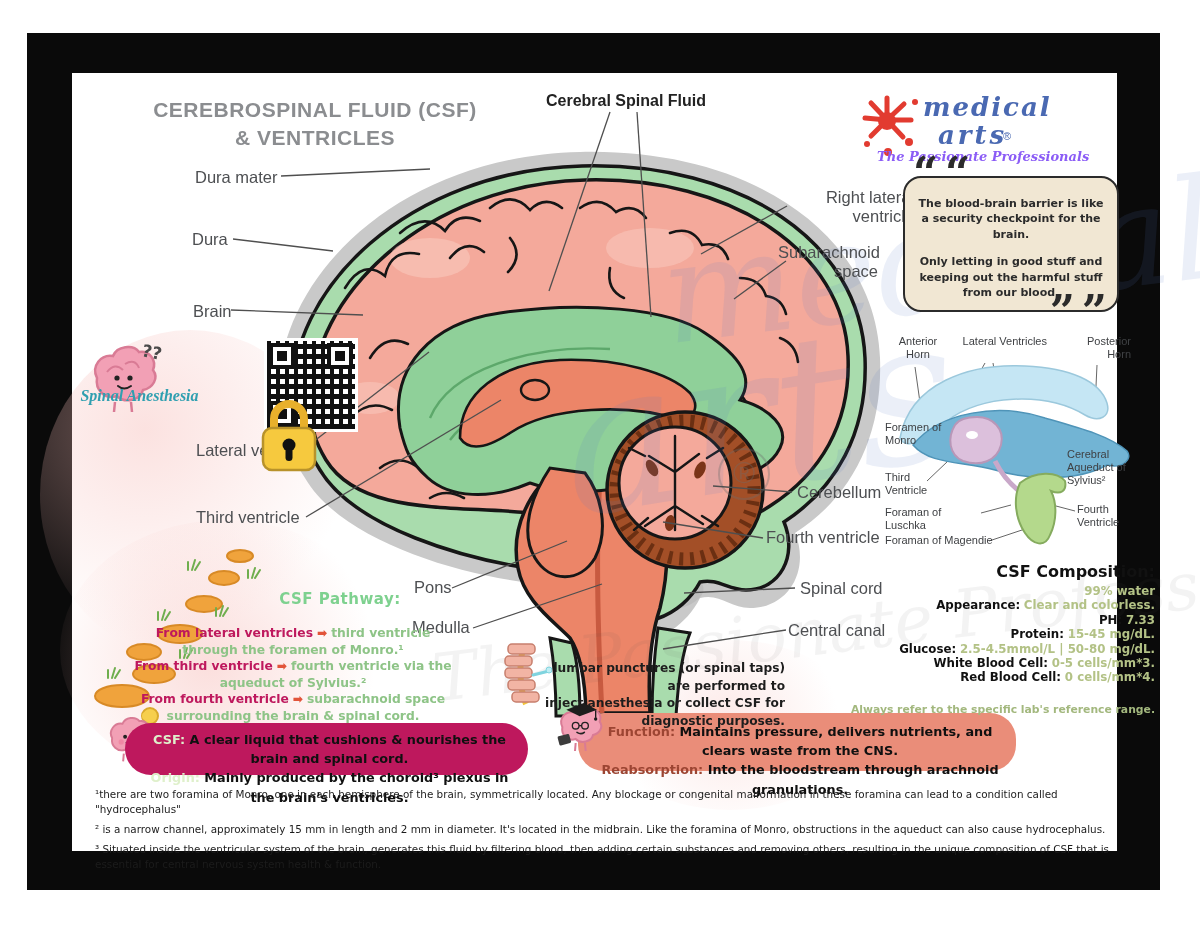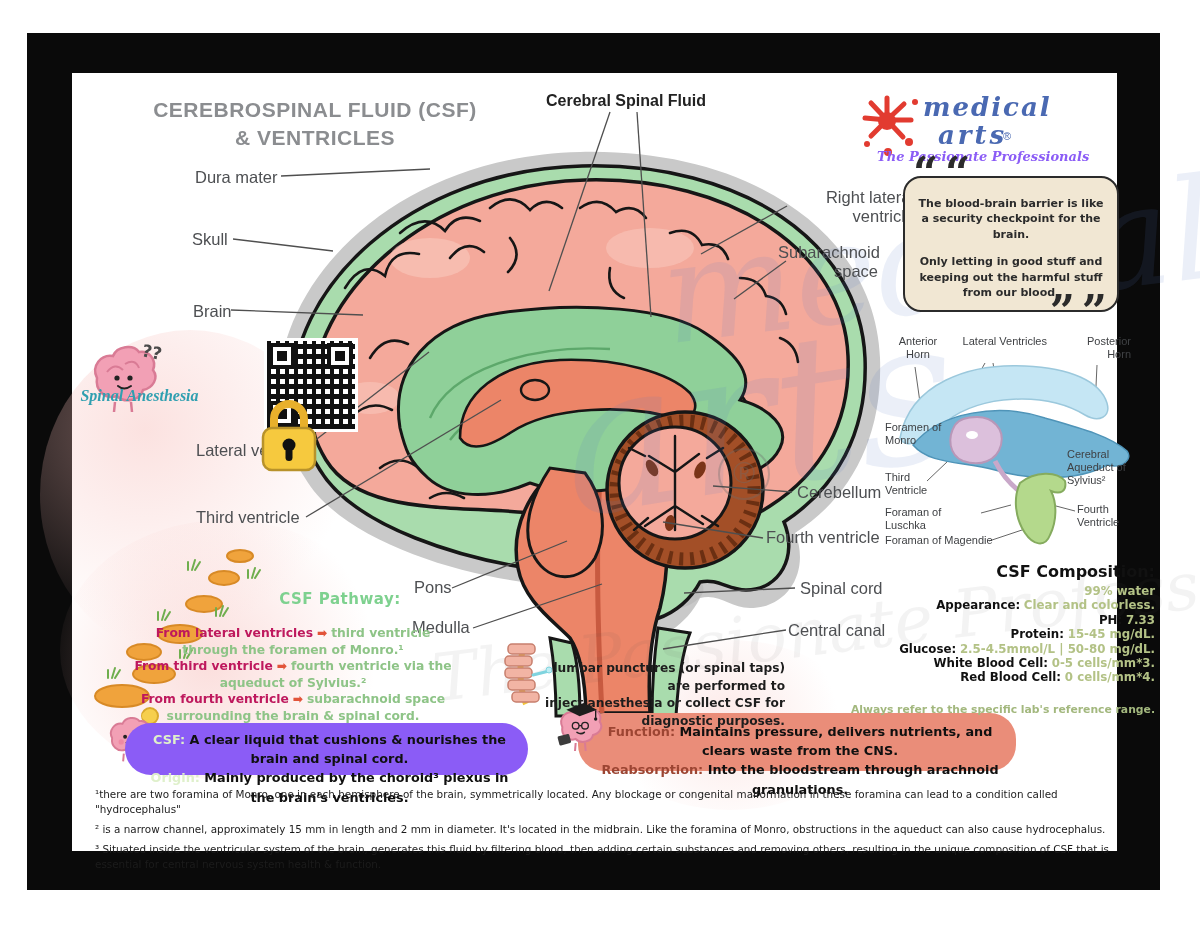--- a/index.html
+++ b/index.html
@@ -36,21 +36,21 @@
   .comp .cnote{font-size:10.8px;color:#a3b87e;font-weight:600;margin-top:18px}
   
   .pw{width:320px;text-align:center;z-index:7;font-family:"DejaVu Sans",sans-serif}
   .pw-title{font-size:15px;font-weight:700;color:#7ed18f;letter-spacing:.5px}
   .pw-step{font-size:12.3px;line-height:1.35}
   .pw-bold{font-weight:700;color:#be185d}
   .pw-arrow{color:#e2543a;font-weight:700}
   .pw-green{color:#8ec487;font-weight:600}
   
   .pill{border-radius:26px;z-index:5}
-  .pill-green{background:#8b5cf6}
+  .pill-green{background:#be185d}
   .pill-red{background:#ea8d79}
   .pill .ptext{position:absolute;left:18px;right:12px;top:7px;text-align:center;
       font-family:"DejaVu Sans",sans-serif;font-size:12.8px;font-weight:700;line-height:1.5;color:#101010}
   .plab-green{color:#dff0cb;font-weight:600}
   .plab-red{color:#9c4533;font-weight:600}
   
   .fnotes{width:1024px;z-index:7;font-family:"DejaVu Sans",sans-serif;font-size:10.4px;
           color:#1c1c1c;font-weight:500;line-height:1.45}
   .fnotes .fn{margin-bottom:5px}
   
@@ -168,21 +168,21 @@
   </g>
 </svg>
 
 <div class="abs title" style="left:145px;top:96px;width:340px">
   <div>CEREBROSPINAL FLUID (CSF)</div>
   <div>&amp; VENTRICLES</div>
 </div>
 <div class="abs toplbl" style="left:546px;top:92px">Cerebral Spinal Fluid</div>
 
 <div class="abs lbl" style="left:195px;top:168px">Dura mater</div>
-<div class="abs lbl" style="left:192px;top:230px">Skull</div>
+<div class="abs lbl" style="left:192px;top:230px">Dura</div>
 <div class="abs lbl" style="left:193px;top:302px">Brain</div>
 <div class="abs lbl" style="left:196px;top:441px">Lateral ventricle</div>
 <div class="abs lbl" style="left:196px;top:508px">Third ventricle</div>
 <div class="abs lbl" style="left:414px;top:578px">Pons</div>
 <div class="abs lbl" style="left:412px;top:618px">Medulla</div>
 
 <div class="abs lbl lbl-r" style="left:822px;top:188px;width:92px">Right lateral ventricle</div>
 <div class="abs lbl lbl-r" style="left:778px;top:243px;width:100px">Subarachnoid space</div>
 <div class="abs lbl" style="left:797px;top:483px">Cerebellum</div>
 <div class="abs lbl" style="left:766px;top:528px">Fourth ventricle</div>

